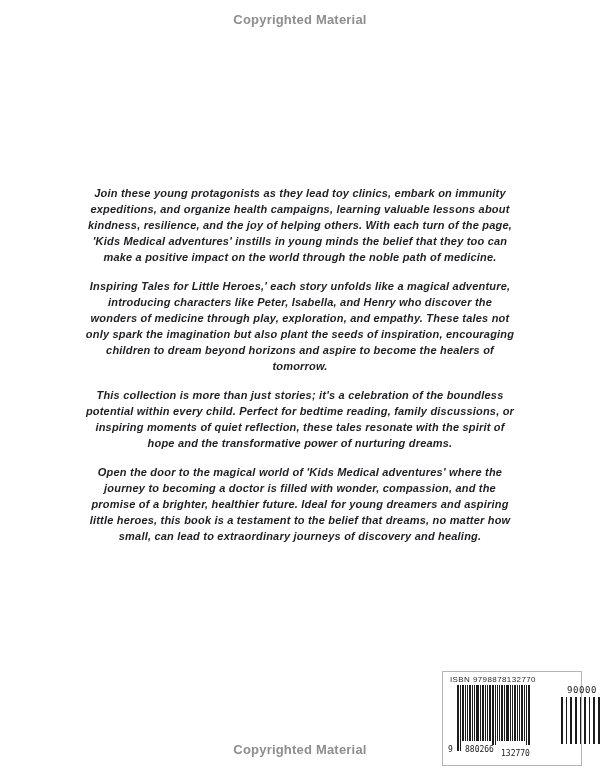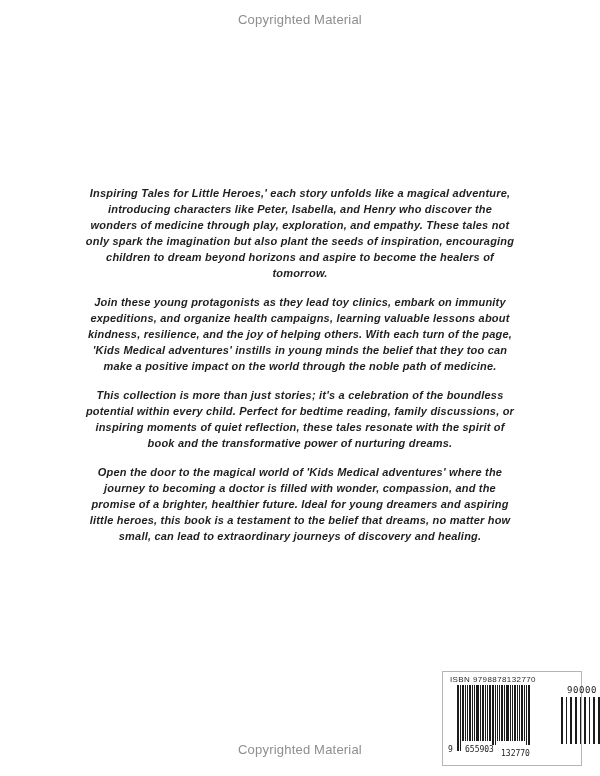--- a/index.html
+++ b/index.html
@@ -8,21 +8,21 @@
     background: #ffffff;
     font-family: "Liberation Sans", sans-serif;
     position: relative;
     overflow: hidden;
   }
   .copyright {
     position: absolute;
     left: 0; right: 0;
     text-align: center;
     font-size: 13px;
-    font-weight: 400;
+    font-weight: 700;
     color: #8e8e8e;
     letter-spacing: 0.2px;
   }
   .copyright.top { top: 12px; }
   .copyright.bottom { top: 742px; }
 
   .cover-text {
     position: absolute;
     top: 185px;
     left: 0; right: 0;
@@ -108,50 +108,50 @@
     white-space: nowrap;
     text-align: left;
   }
 </style>
 </head>
 <body>
 
 <div class="copyright top">Copyrighted Material</div>
 
 <div class="cover-text">
+  <p>Join these young protagonists as they lead toy clinics, embark on immunity
+expeditions, and organize health campaigns, learning valuable lessons about
+kindness, resilience, and the joy of helping others. With each turn of the page,
+'Kids Medical adventures' instills in young minds the belief that they too can
+make a positive impact on the world through the noble path of medicine.</p>
   <p>Inspiring Tales for Little Heroes,' each story unfolds like a magical adventure,
 introducing characters like Peter, Isabella, and Henry who discover the
 wonders of medicine through play, exploration, and empathy. These tales not
 only spark the imagination but also plant the seeds of inspiration, encouraging
 children to dream beyond horizons and aspire to become the healers of
 tomorrow.</p>
-  <p>Join these young protagonists as they lead toy clinics, embark on immunity
-expeditions, and organize health campaigns, learning valuable lessons about
-kindness, resilience, and the joy of helping others. With each turn of the page,
-'Kids Medical adventures' instills in young minds the belief that they too can
-make a positive impact on the world through the noble path of medicine.</p>
   <p>This collection is more than just stories; it's a celebration of the boundless
 potential within every child. Perfect for bedtime reading, family discussions, or
 inspiring moments of quiet reflection, these tales resonate with the spirit of
-book and the transformative power of nurturing dreams.</p>
+hope and the transformative power of nurturing dreams.</p>
   <p>Open the door to the magical world of 'Kids Medical adventures' where the
 journey to becoming a doctor is filled with wonder, compassion, and the
 promise of a brighter, healthier future. Ideal for young dreamers and aspiring
 little heroes, this book is a testament to the belief that dreams, no matter how
 small, can lead to extraordinary journeys of discovery and healing.</p>
 </div>
 
 <div class="barcode-box">
   <div class="isbn-line">ISBN 9798878132770</div>
 
   <div class="main-barcode">
     <div class="bars" id="main-bars"><i style="width: 2px; height: 66px; margin-right: 1px;"></i><i style="width: 1px; height: 66px; margin-right: 1px;"></i><i style="width: 2px; height: 56px; margin-right: 1px;"></i><i style="width: 1px; height: 56px; margin-right: 1px;"></i><i style="width: 1px; height: 56px; margin-right: 1px;"></i><i style="width: 2px; height: 56px; margin-right: 1px;"></i><i style="width: 1px; height: 56px; margin-right: 1px;"></i><i style="width: 1px; height: 56px; margin-right: 1px;"></i><i style="width: 3px; height: 56px; margin-right: 1px;"></i><i style="width: 1px; height: 56px; margin-right: 1px;"></i><i style="width: 2px; height: 56px; margin-right: 1px;"></i><i style="width: 1px; height: 56px; margin-right: 1px;"></i><i style="width: 1px; height: 56px; margin-right: 1px;"></i><i style="width: 2px; height: 56px; margin-right: 1px;"></i><i style="width: 2px; height: 66px; margin-right: 1px;"></i><i style="width: 1px; height: 66px; margin-right: 1px;"></i><i style="width: 1px; height: 56px; margin-right: 1px;"></i><i style="width: 1px; height: 56px; margin-right: 1px;"></i><i style="width: 2px; height: 56px; margin-right: 1px;"></i><i style="width: 1px; height: 56px; margin-right: 1px;"></i><i style="width: 3px; height: 56px; margin-right: 1px;"></i><i style="width: 1px; height: 56px; margin-right: 1px;"></i><i style="width: 1px; height: 56px; margin-right: 1px;"></i><i style="width: 2px; height: 56px; margin-right: 1px;"></i><i style="width: 1px; height: 56px; margin-right: 1px;"></i><i style="width: 1px; height: 56px; margin-right: 1px;"></i><i style="width: 2px; height: 56px; margin-right: 1px;"></i><i style="width: 1px; height: 56px; margin-right: 1px;"></i><i style="width: 1px; height: 66px; margin-right: 1px;"></i><i style="width: 2px; height: 66px; margin-right: 1px;"></i></div>
     <div class="main-digits">
       <span class="d-lead">9</span>
-      <span class="d-g1">655903</span>
+      <span class="d-g1">880266</span>
       <span class="d-g2">132770</span>
     </div>
   </div>
 
   <div class="supp-barcode">
     <div class="supp-label">90000</div>
     <div class="bars" id="supp-bars"><i style="width: 2px; height: 47px; margin-right: 3px;"></i><i style="width: 1px; height: 47px; margin-right: 3px;"></i><i style="width: 2px; height: 47px; margin-right: 3px;"></i><i style="width: 2px; height: 47px; margin-right: 3px;"></i><i style="width: 1px; height: 47px; margin-right: 3px;"></i><i style="width: 2px; height: 47px; margin-right: 3px;"></i><i style="width: 1px; height: 47px; margin-right: 3px;"></i><i style="width: 2px; height: 47px; margin-right: 3px;"></i><i style="width: 2px; height: 47px; margin-right: 3px;"></i></div>
   </div>
 </div>
 

